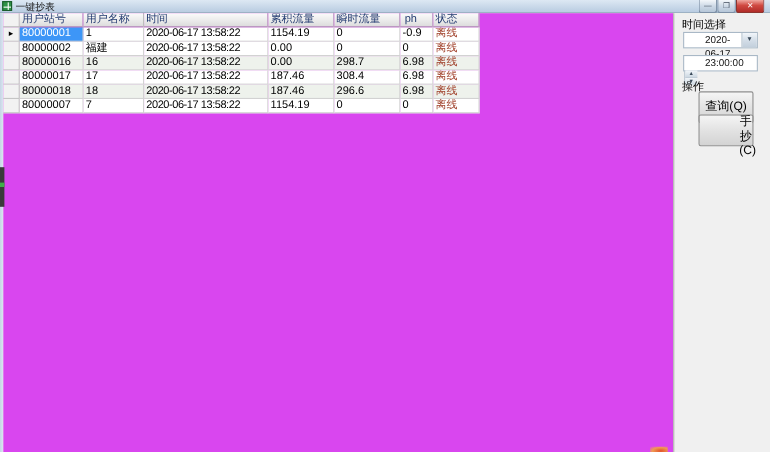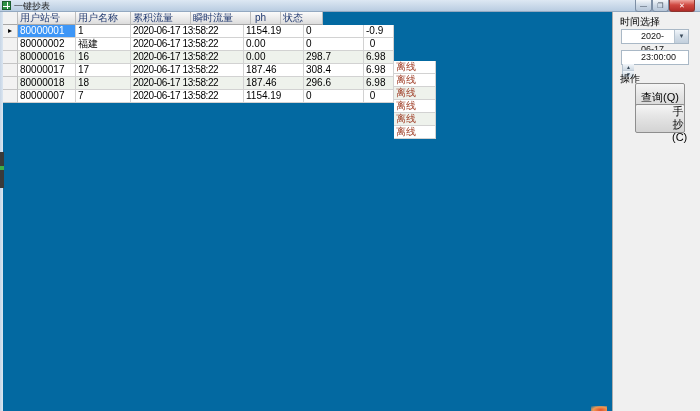--- a/index.html
+++ b/index.html
@@ -41,21 +41,21 @@
   }
 
   .frame-left {
     position:absolute; left:0; top:12px; width:3px; height:399px;
     background:linear-gradient(90deg,#c6d5e5,#dbe6f1);
   }
 
   
   .main-area {
     position:absolute; left:3px; top:12px; width:609px; height:399px;
-    background:#0369a1;
+    background:#d946ef;
   }
   .right-panel {
     position:absolute; left:612px; top:12px; width:88px; height:399px;
     background:#f0f0f0; border-left:1px solid #adadad;
   }
 
   
   .grid { position:absolute; left:0; top:0; font-size:10px; color:#000; }
   .grid-row { display:flex; height:13px; }
   .cell {
@@ -71,25 +71,25 @@
   }
   .rowhdr {
     background:#f2f2f2 !important;
     border-right:1px solid #bdbdbd; border-bottom:1px solid #c5c5c5;
     display:flex; align-items:center; justify-content:center;
     padding-left:0;
   }
   .w0{width:15px}.w1{width:58px}.w2{width:55px}
   .w3{width:113px; letter-spacing:-0.4px;}
   .w4{width:60px}.w5{width:60px}
-  .w6{width:30px; text-align:center; padding-right:14px;}
+  .w6{width:30px; text-align:left; padding-right:14px;}
   .w7{width:42px}
   .hdr .w6 { text-align:center; padding-right:12px; }
   .cell.sel { background:#3d96f7 !important; color:#fff; }
-  .status { color:#a0402a;margin-top:36px; }
+  .status { color:#a0402a; }
   .marker { font-size:8px; color:#000; line-height:8px; }
 
   
   .panel-label { position:absolute; font-size:10px; color:#000; }
   .combo, .spinner {
     position:absolute; left:8px; width:68px; height:15px;
     background:#fff; border:1px solid #a9b8c6; display:flex; font-size:9px;
   }
   .combo-text, .spinner-text { flex:1; line-height:13px; padding-left:19px; color:#111; }
   .combo-btn {
@@ -137,20 +137,21 @@
 </div>
 <div class="frame-left"></div>
 
 <div class="main-area">
   <div class="grid">
 
     <div class="grid-row hdr">
       <div class="cell w0 rowhdr"></div>
       <div class="cell w1">用户站号</div>
       <div class="cell w2">用户名称</div>
+      <div class="cell w3">时间</div>
       <div class="cell w4">累积流量</div>
       <div class="cell w5">瞬时流量</div>
       <div class="cell w6">ph</div>
       <div class="cell w7">状态</div>
     </div>
 
     <div class="grid-row">
       <div class="cell w0 rowhdr">
           <span class="marker">▸</span>
         </div>

